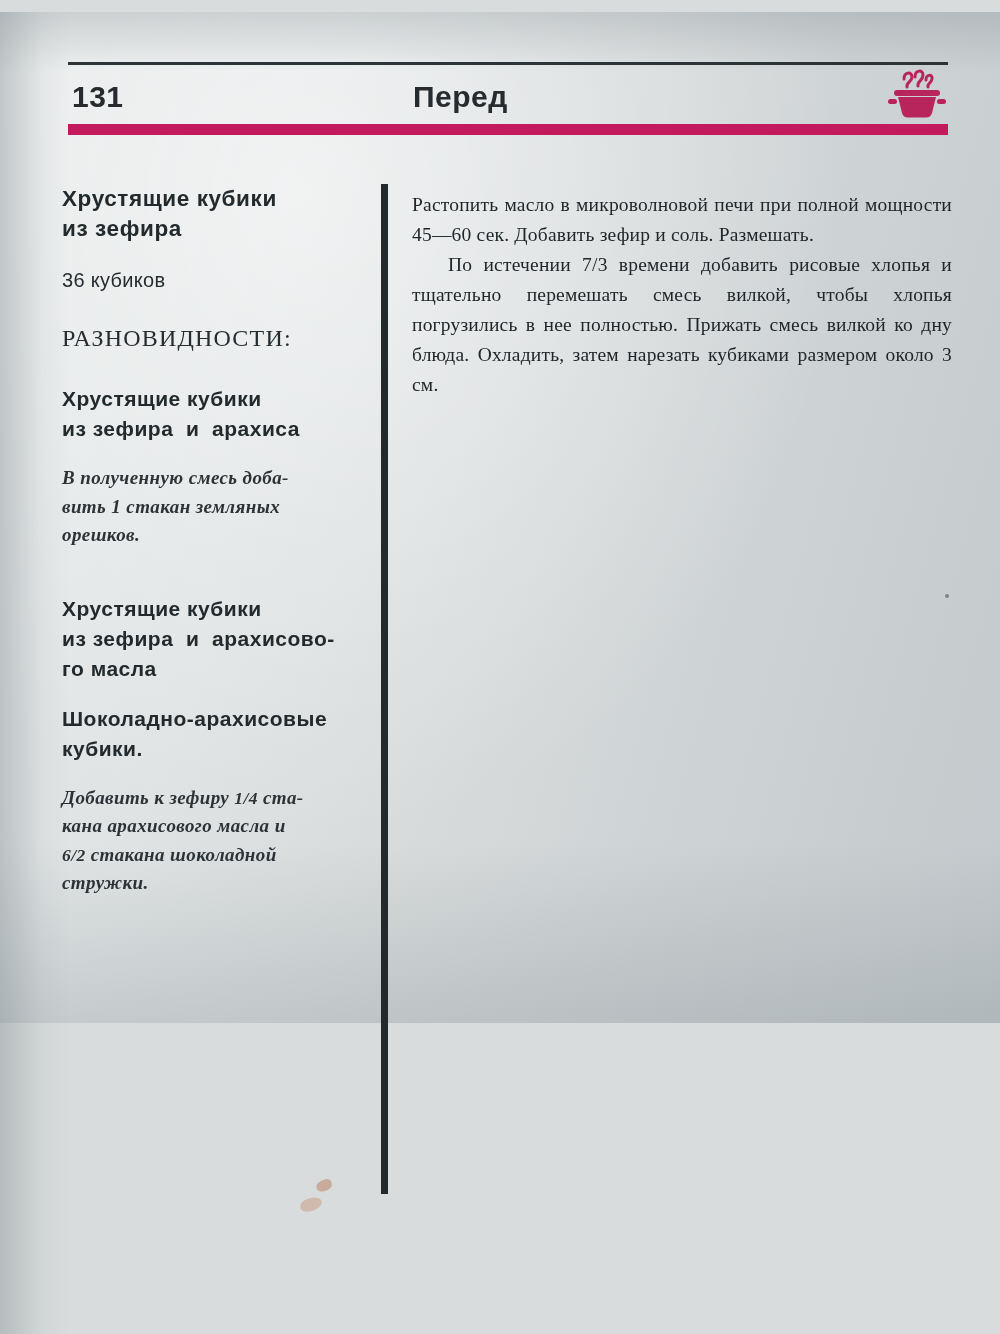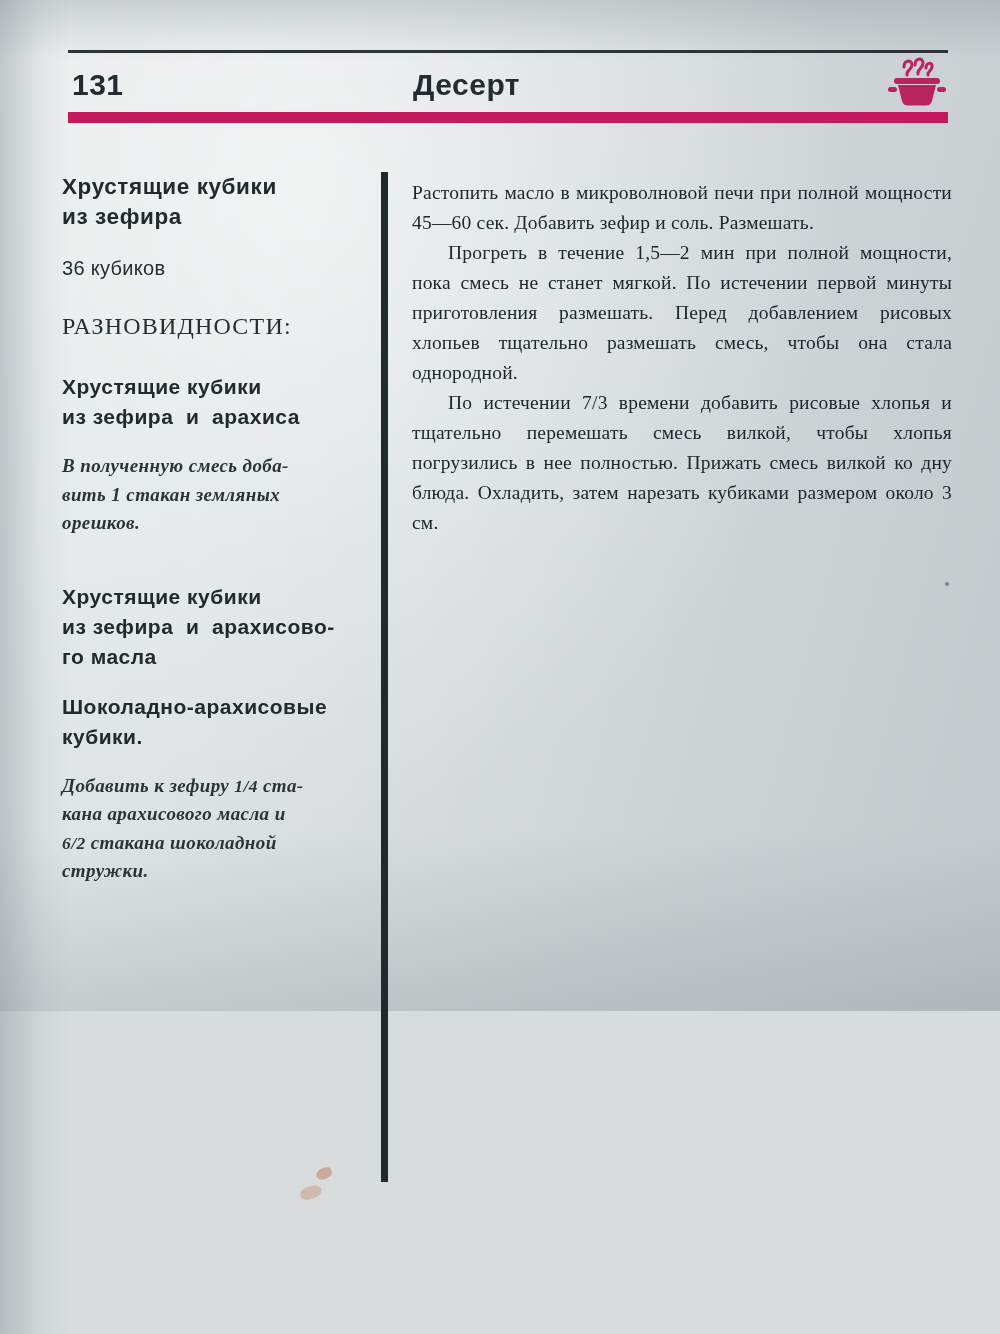--- a/index.html
+++ b/index.html
@@ -9,21 +9,21 @@
   body {
     width: 1000px;
     height: 1334px;
     background: #d8dcdc;
     font-family: "Liberation Serif", serif;
     overflow: hidden;
   }
   
   .page {
     position: absolute;
-    left: 0; top: 0;
+    left: 0; top: 12px;
     width: 1000px;
     height: 1011px;
     background:
       radial-gradient(ellipse at 30% 18%, rgba(255,255,255,0.55) 0%, rgba(255,255,255,0) 55%),
       linear-gradient(105deg, #e7eaea 0%, #dfe3e4 28%, #d6dadb 52%, #cdd2d4 72%, #c3c9cc 100%);
   }
   .page-shade-left {
     position: absolute;
     left: 0; top: 0;
     width: 70px; height: 1334px;
@@ -218,21 +218,21 @@
 
 <div class="page">
 
   <div class="page-shade-top"></div>
   <div class="page-shade-left"></div>
   <div class="page-shade-bottom"></div>
 
   <div class="header">
     <div class="rule-thin"></div>
     <div class="page-number">131</div>
-    <div class="section-title">Десерт</div>
+    <div class="section-title">Перед</div>
     <div class="pot-icon">
       <svg width="66" height="56" viewBox="0 0 66 56" xmlns="http://www.w3.org/2000/svg">
         <g fill="none" stroke="#b8245c" stroke-width="3" stroke-linecap="round">
           <path d="M22 13 C22 6, 30 5, 30 11 C30 16, 24 16, 25 21"></path>
           <path d="M33 11 C33 4, 41 3, 41 9 C41 15, 35 15, 36 20"></path>
           <path d="M44 14 C44 8, 51 8, 50 13 C49 18, 45 17, 46 21"></path>
         </g>
         <rect x="12" y="24" width="46" height="6" rx="3" fill="#b8245c"></rect>
         <path d="M16 31 L54 31 L50 47 C49.2 50, 47 51.5, 44 51.5 L26 51.5 C23 51.5, 20.8 50, 20 47 Z" fill="#b8245c"></path>
         <rect x="6" y="33" width="9" height="5" rx="2.5" fill="#b8245c"></rect>
@@ -276,21 +276,20 @@
       </div>
       <div class="sub-body">
         Добавить к зефиру <span class="frac">1/4</span> ста-<br>кана арахисового масла и<br><span class="frac">6/2</span> стакана шоколадной<br>стружки.
       </div>
     </div>
 
   </div>
 
   <div class="col-right">
     <p class="body-par">Растопить масло в микроволновой печи при полной мощности 45—60 сек. Добавить зефир и соль. Размешать.</p>
-    <p class="body-par">Прогреть в течение 1,5—2 мин при полной мощности, пока смесь не станет мягкой. По истечении первой минуты приготовления размешать. Перед добавлением рисовых хлопьев тщательно размешать смесь, чтобы она стала однородной.</p>
     <p class="body-par">По истечении 7/3 времени добавить рисовые хлопья и тщательно перемешать смесь вилкой, чтобы хлопья погрузились в нее полностью. Прижать смесь вилкой ко дну блюда. Охладить, затем нарезать кубиками размером около 3 см.</p>
   </div>
 
   <div class="smudge1"></div>
   <div class="smudge2"></div>
   <div class="speck"></div>
 
 </div>
 
 </body></html>

